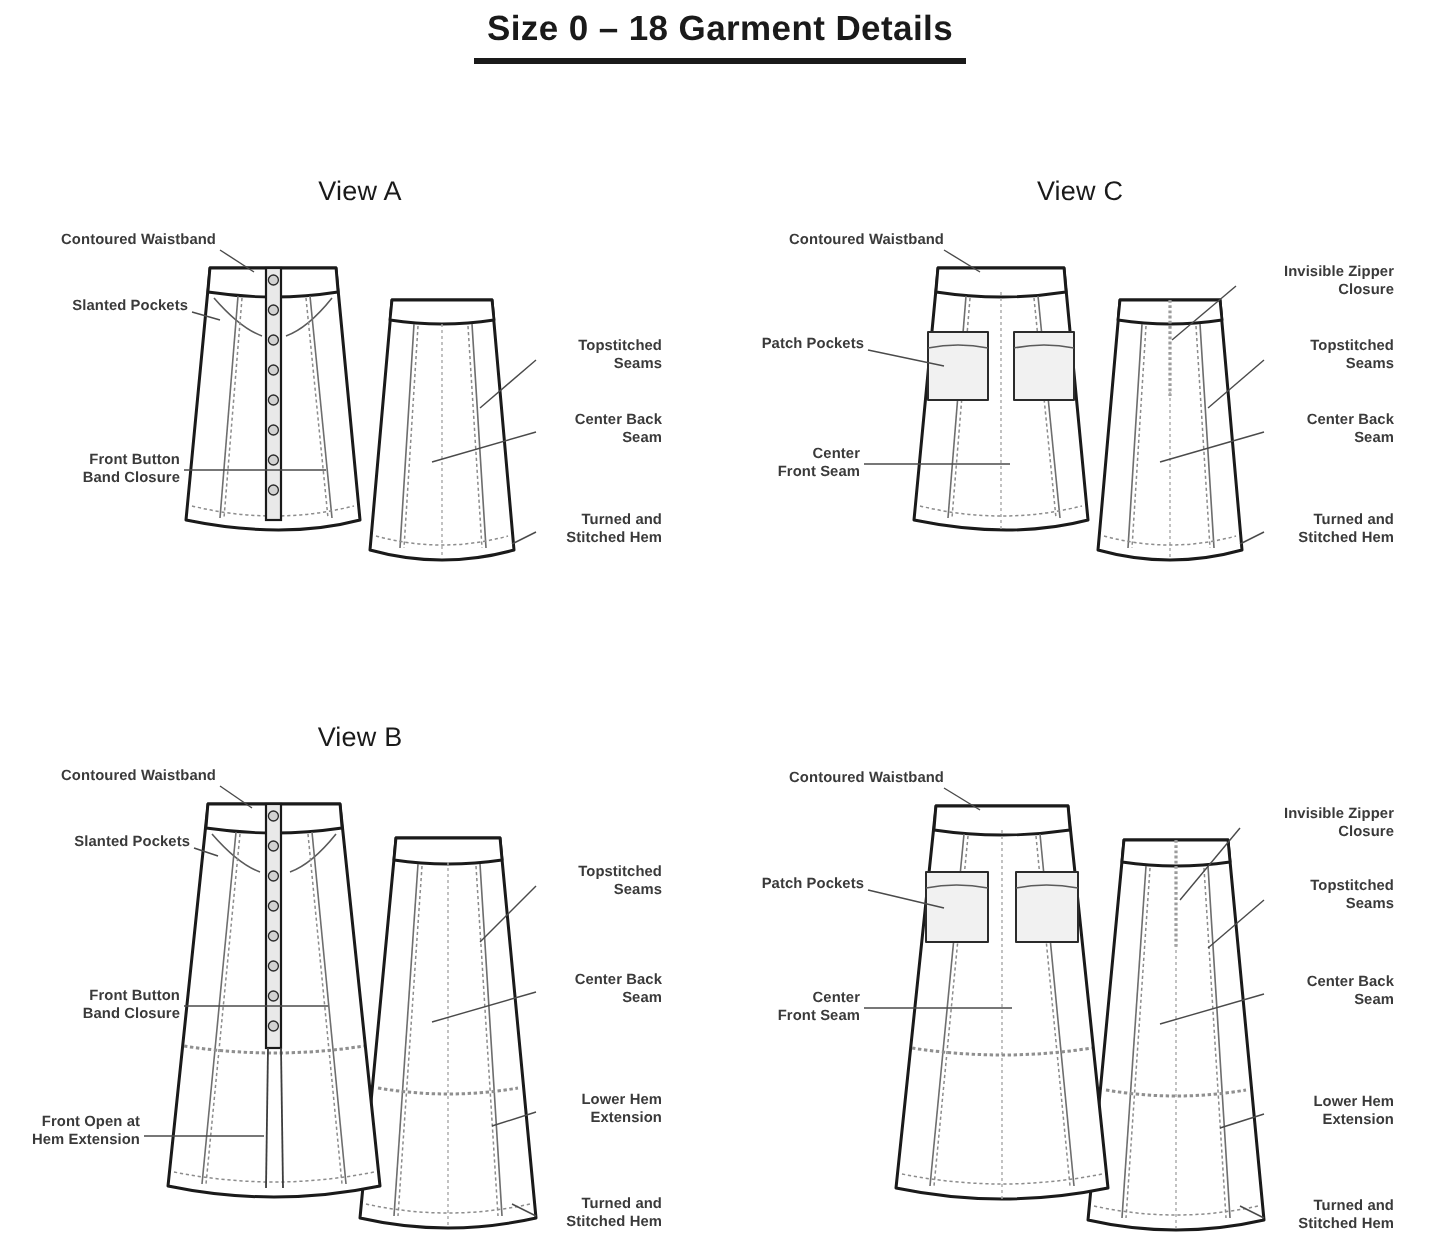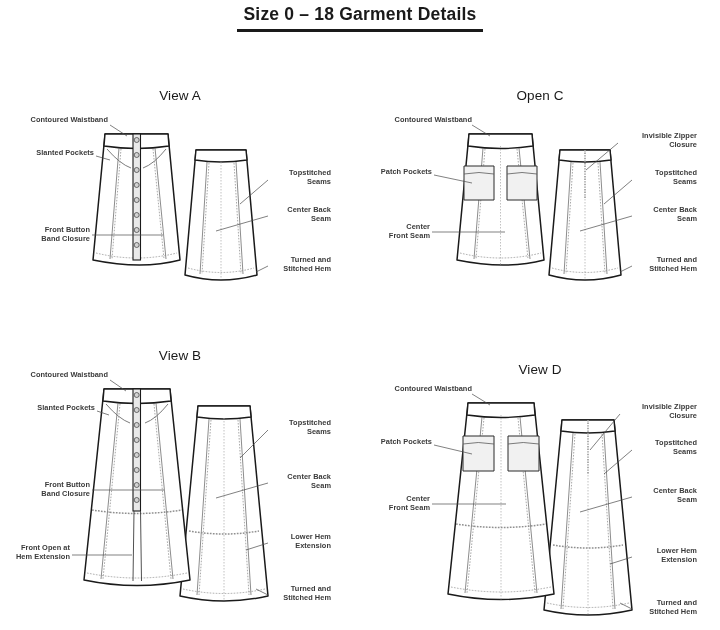--- a/index.html
+++ b/index.html
@@ -216,21 +216,21 @@
       <text class="lbl lbl-r" x="331" y="87">Topstitched</text>
       <text class="lbl lbl-r" x="331" y="96">Seams</text>
       <text class="lbl lbl-r" x="331" y="124">Center Back</text>
       <text class="lbl lbl-r" x="331" y="133">Seam</text>
       <text class="lbl lbl-r" x="331" y="174">Turned and</text>
       <text class="lbl lbl-r" x="331" y="183">Stitched Hem</text>
     </svg>
   </div>
 
   <div class="view-panel" style="left:360px; top:88px; width:360px; height:215px;">
-    <div class="view-heading">Open C</div>
+    <div class="view-heading">View C</div>
 
     <svg width="360" height="215" viewBox="0 0 360 215">
 
       <g>
         <path class="outline-back" d="M200,62 L250,62 L261,187 Q225,197 189,187 Z"></path>
         <path class="band" d="M200,62 L250,62 L251,72 Q225,76 199,72 Z"></path>
         <path class="seam" d="M211,74 L204,186"></path>
         <path class="seam" d="M240,74 L247,186"></path>
         <path class="stitch" d="M213,75 L206,186"></path>
         <path class="stitch" d="M238,75 L245,186"></path>
@@ -275,21 +275,21 @@
       <text class="lbl lbl-r" x="337" y="59">Closure</text>
       <text class="lbl lbl-r" x="337" y="87">Topstitched</text>
       <text class="lbl lbl-r" x="337" y="96">Seams</text>
       <text class="lbl lbl-r" x="337" y="124">Center Back</text>
       <text class="lbl lbl-r" x="337" y="133">Seam</text>
       <text class="lbl lbl-r" x="337" y="174">Turned and</text>
       <text class="lbl lbl-r" x="337" y="183">Stitched Hem</text>
     </svg>
   </div>
 
-  <div class="view-panel" style="left:0px; top:348px; width:360px; height:268px;">
+  <div class="view-panel" style="left:0px; top:361px; width:360px; height:268px;">
     <div class="view-heading">View B</div>
 
     <svg width="360" height="268" viewBox="0 0 360 268">
 
       <g>
         <path class="outline-back" d="M198,58 L250,58 L268,248 Q224,258 180,248 Z"></path>
         <path class="band" d="M198,58 L250,58 L251,69 Q224,73 197,69 Z"></path>
         <path class="seam" d="M209,71 L197,247"></path>
         <path class="seam" d="M240,71 L251,247"></path>
         <path class="stitch" d="M211,72 L199,247"></path>
@@ -353,21 +353,20 @@
       <text class="lbl lbl-r" x="331" y="131">Center Back</text>
       <text class="lbl lbl-r" x="331" y="140">Seam</text>
       <text class="lbl lbl-r" x="331" y="191">Lower Hem</text>
       <text class="lbl lbl-r" x="331" y="200">Extension</text>
       <text class="lbl lbl-r" x="331" y="243">Turned and</text>
       <text class="lbl lbl-r" x="331" y="252">Stitched Hem</text>
     </svg>
   </div>
 
   <div class="view-panel" style="left:360px; top:362px; width:360px; height:268px;">
-    <div class="view-heading">View D</div>
 
     <svg width="360" height="268" viewBox="0 0 360 268">
 
       <g>
         <path class="outline-back" d="M202,58 L254,58 L272,248 Q228,258 184,248 Z"></path>
         <path class="band" d="M202,58 L254,58 L255,69 Q228,73 201,69 Z"></path>
         <path class="seam" d="M213,71 L201,247"></path>
         <path class="seam" d="M244,71 L255,247"></path>
         <path class="stitch" d="M215,72 L203,247"></path>
         <path class="stitch" d="M242,72 L253,247"></path>

